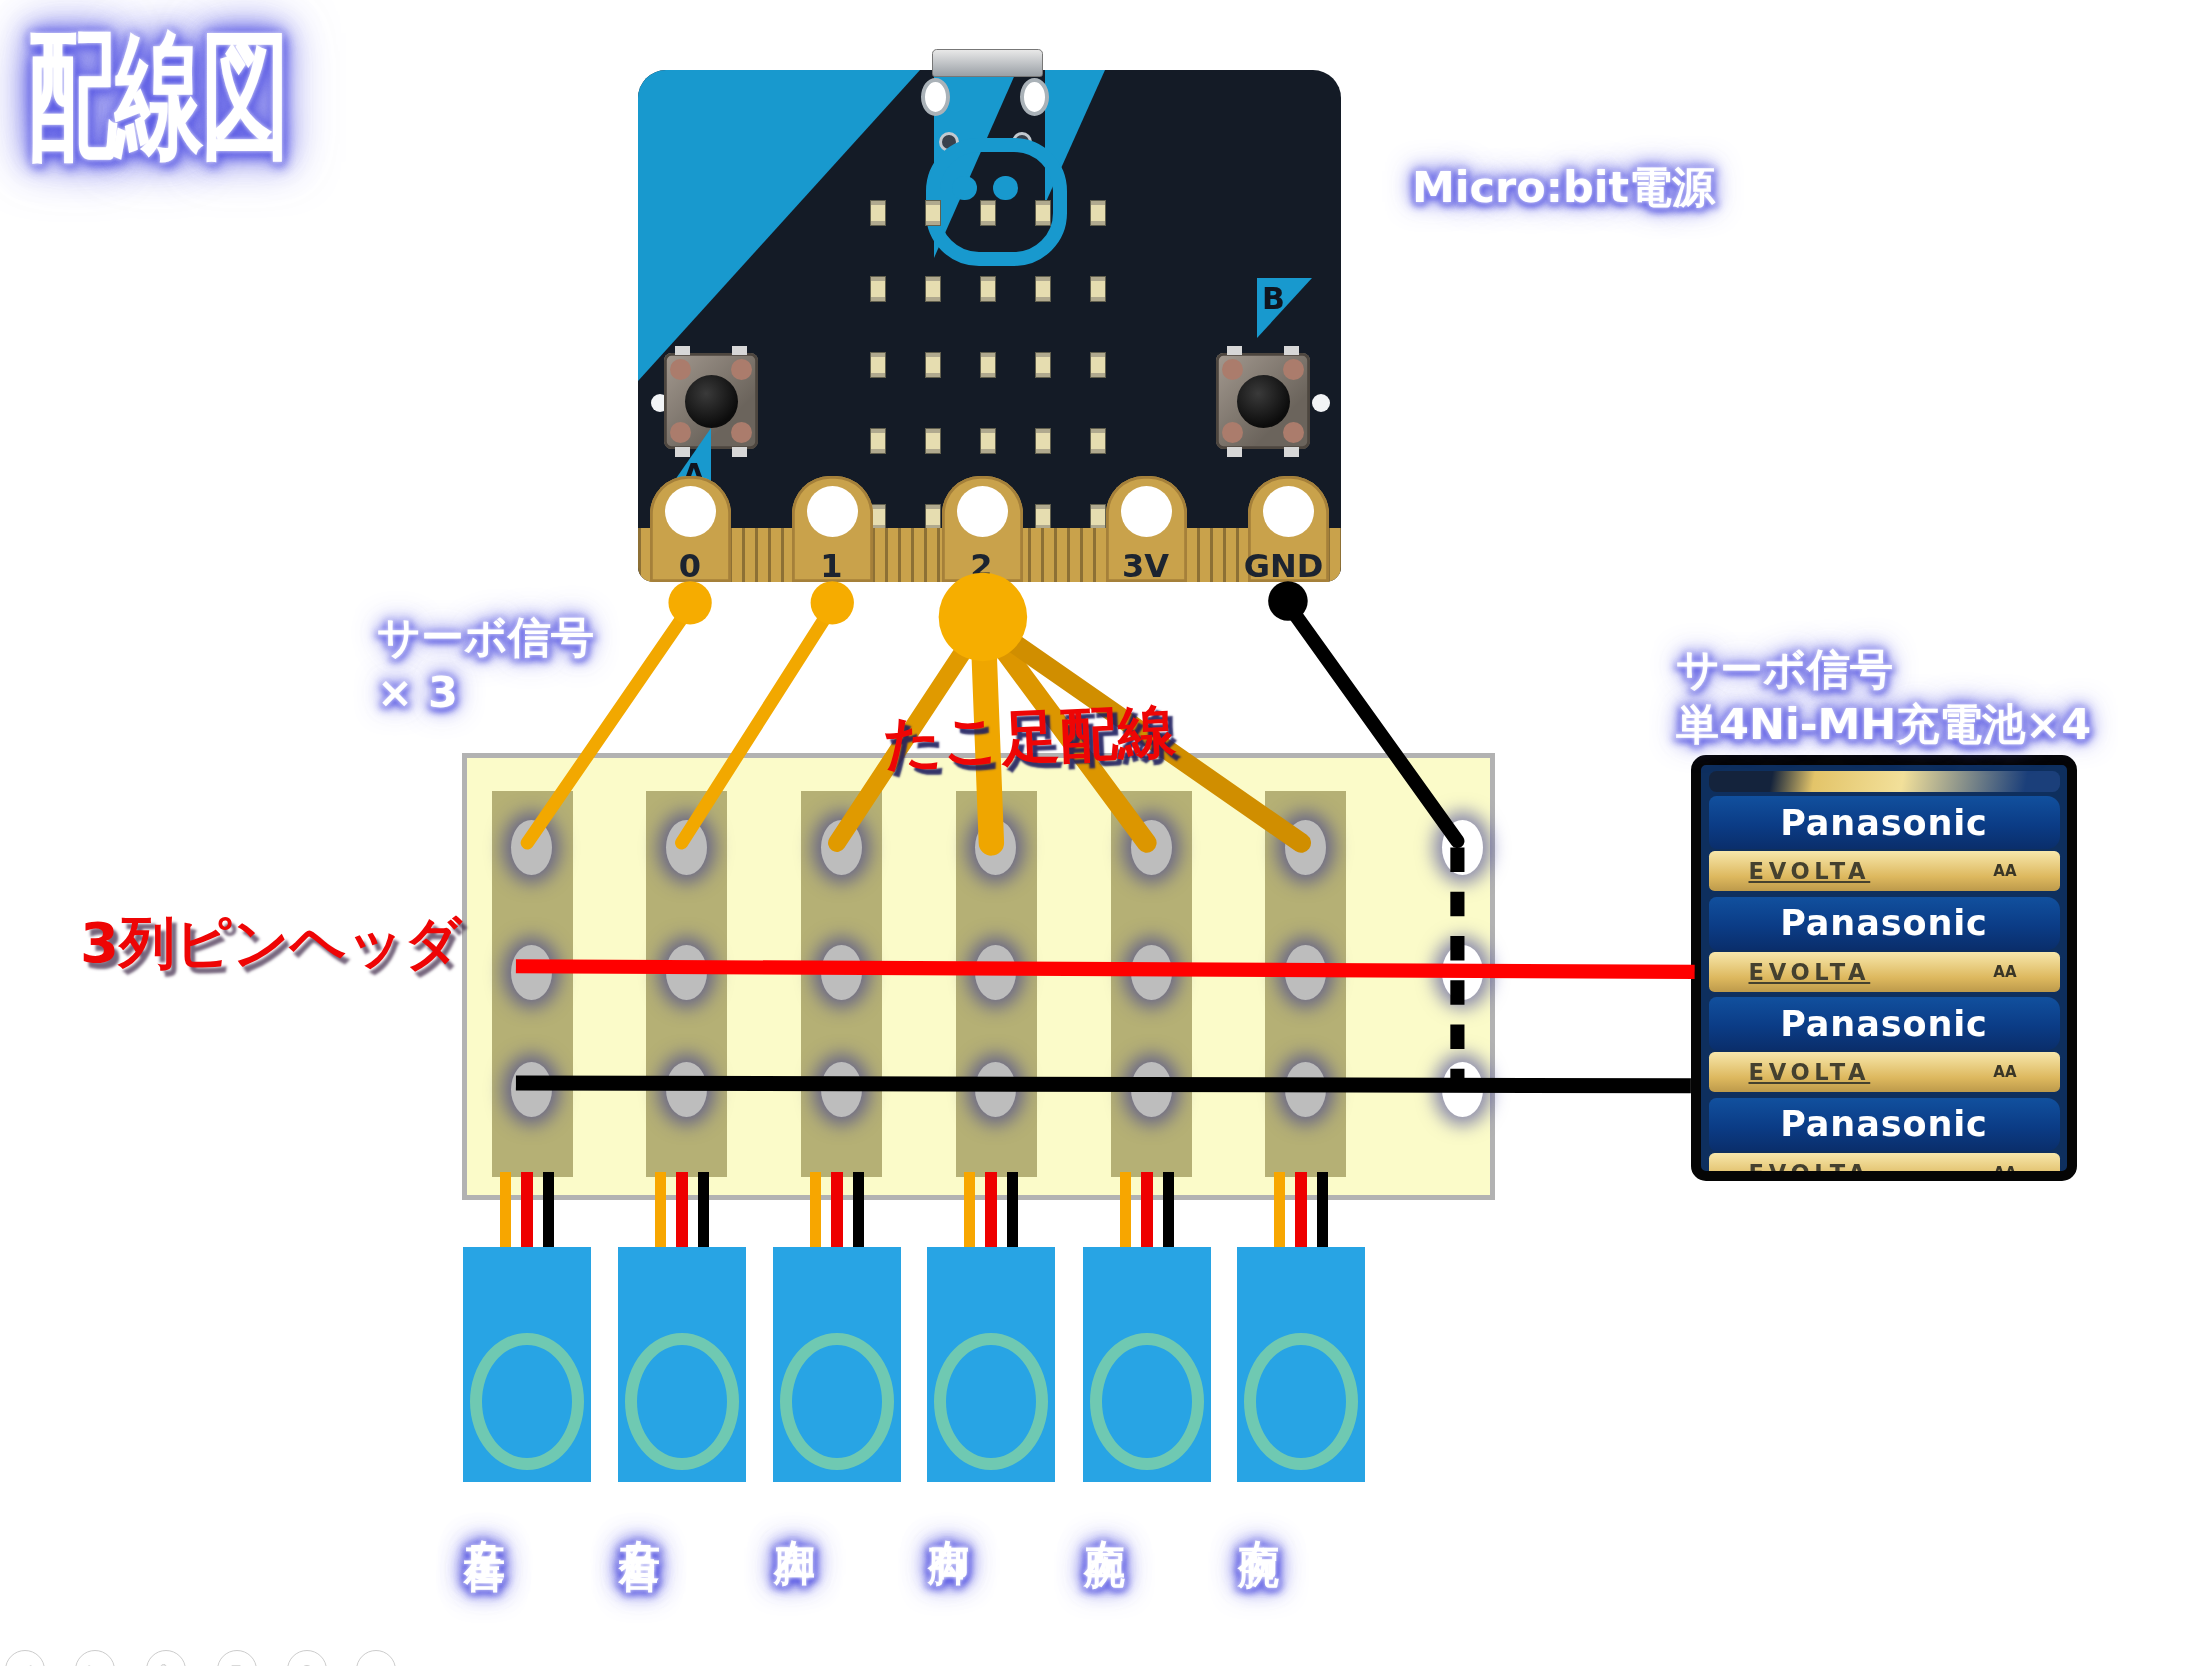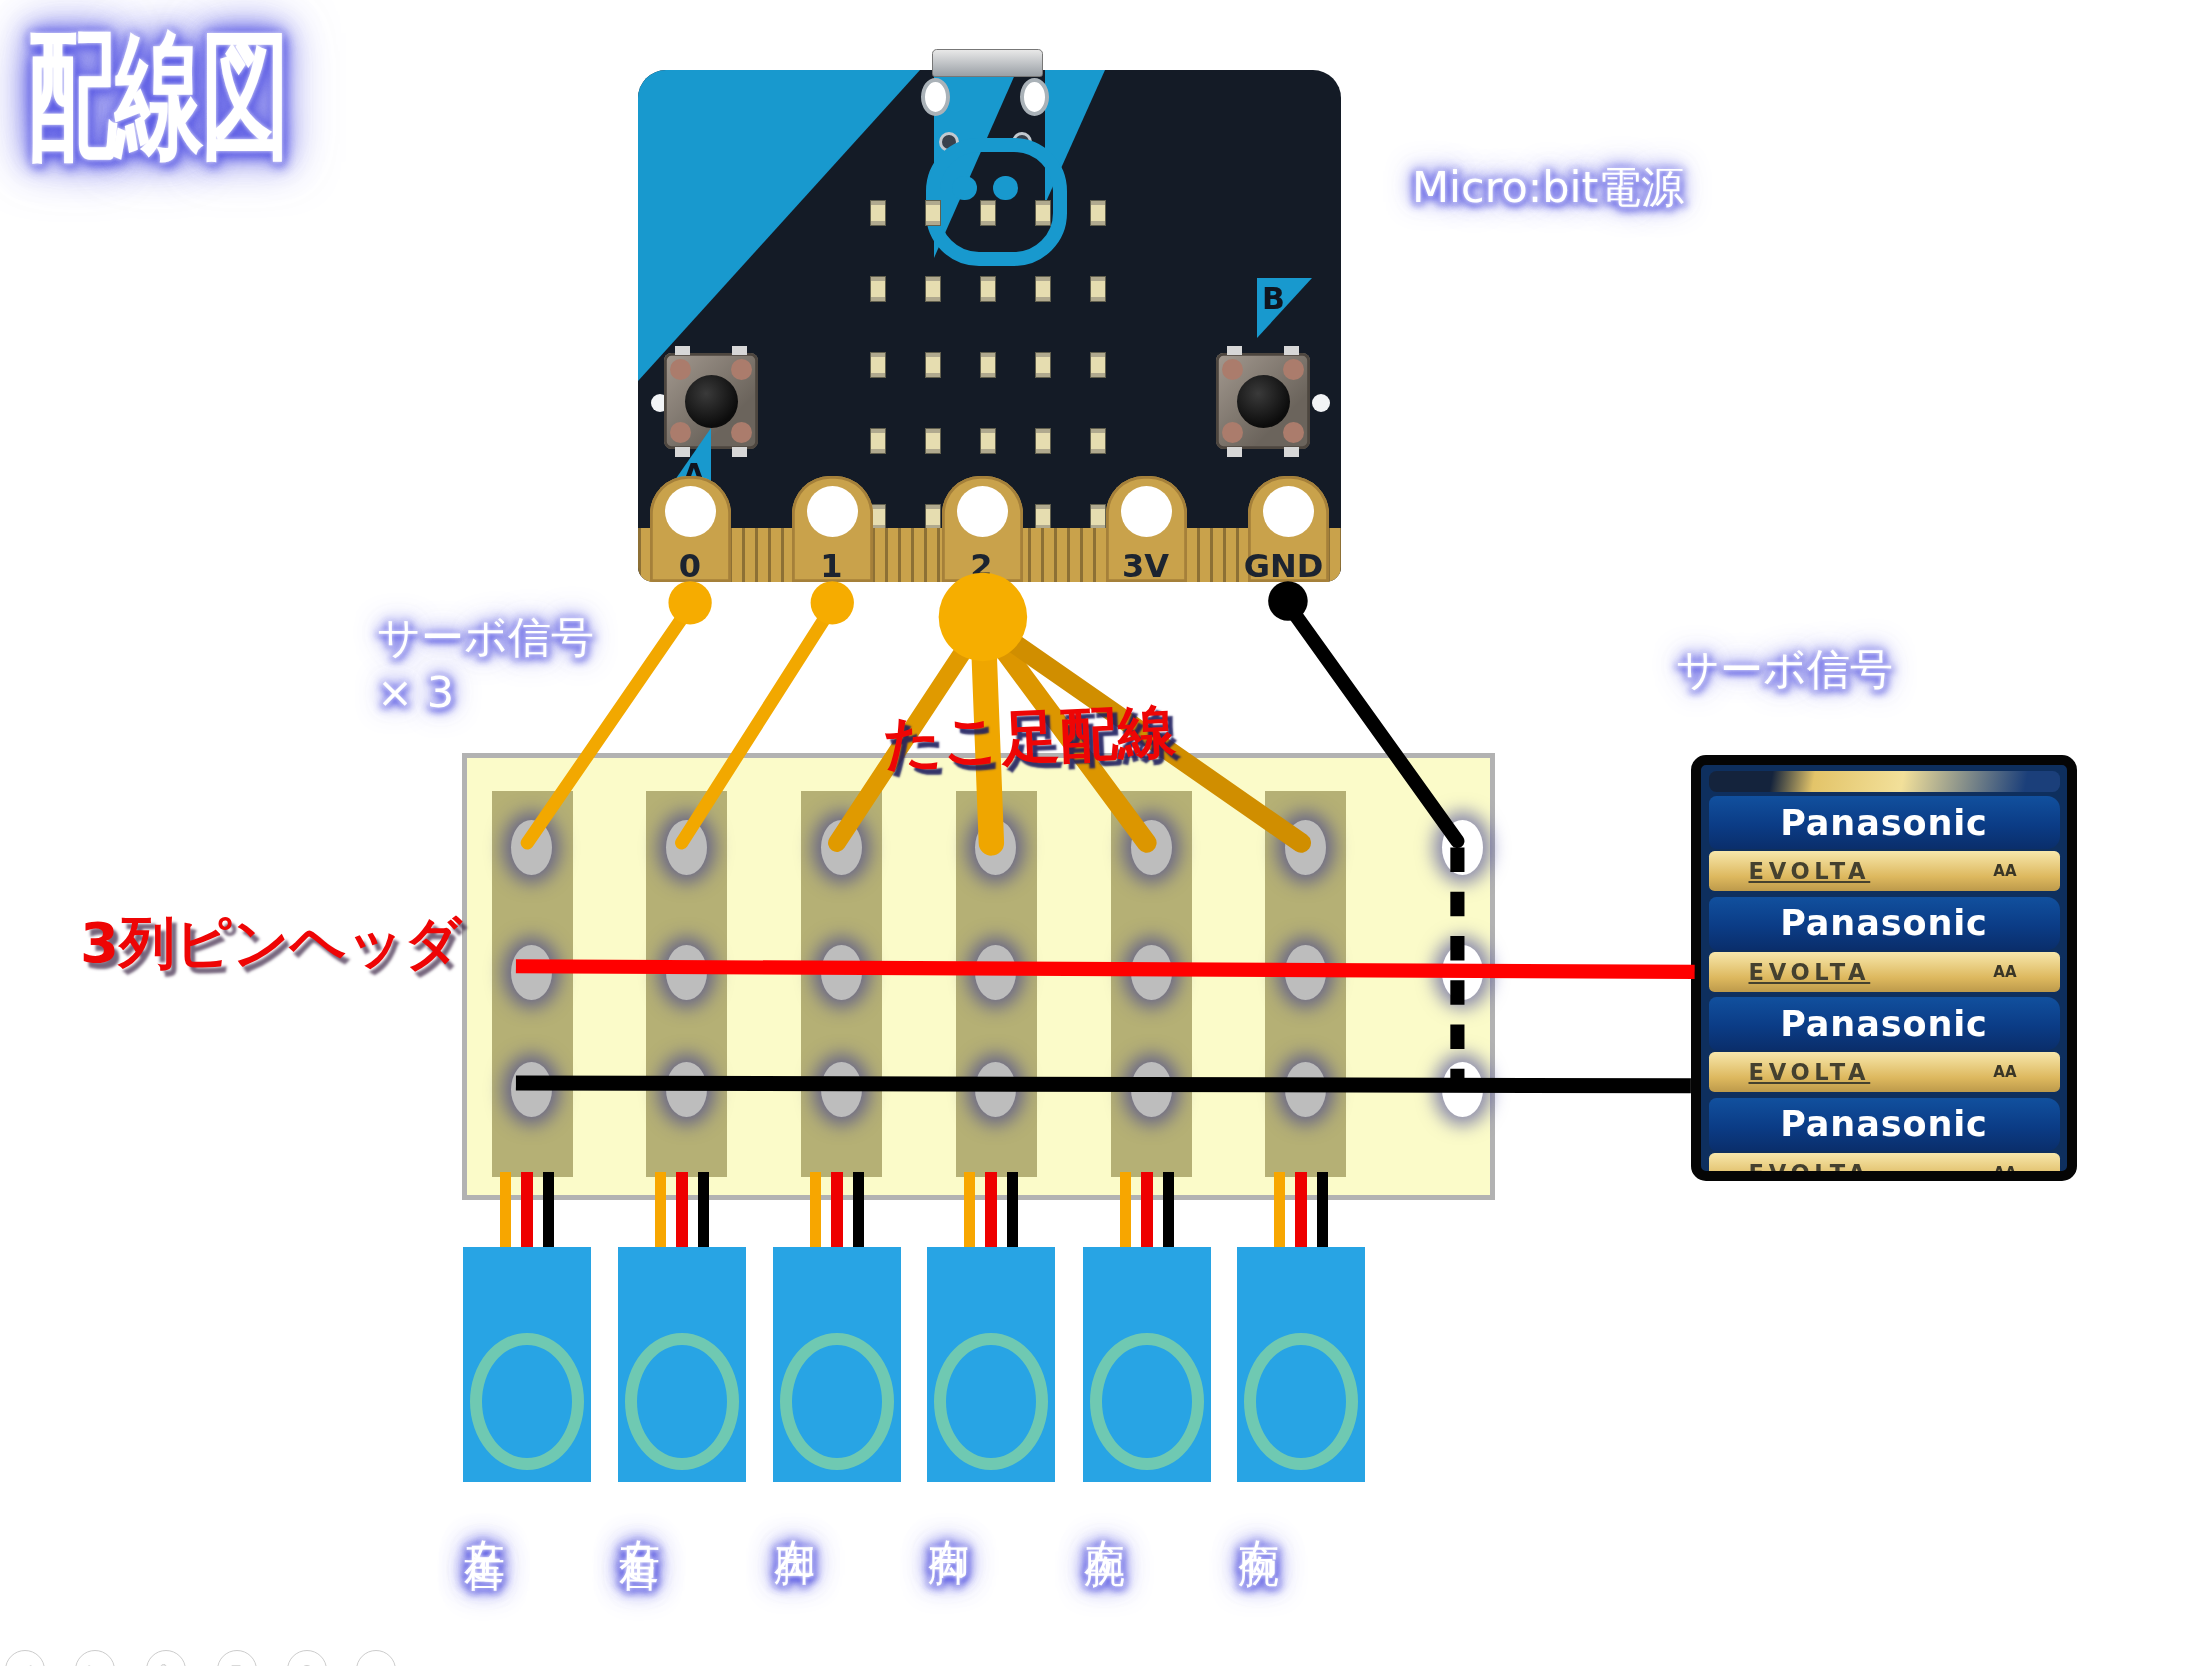--- a/index.html
+++ b/index.html
@@ -1,21 +1,21 @@
 <!DOCTYPE html>
 <html style="font-size:15px"><head>
 <meta charset="utf-8">
 <style>
   html,body{margin:0;padding:0;background:#ffffff;}
   .stage{position:relative;width:2204px;height:1667px;background:#ffffff;overflow:hidden;
          font-family:"DejaVu Sans","Liberation Sans",sans-serif;}
   .abs{position:absolute;}
 
   
-  .glow{color:#ffffff;font-weight:400;
+  .glow{color:#ffffff;font-weight:700;
     text-shadow:0 0 4.7px rgba(255,255,255,.85),
                 0 0 9.4px rgba(98,98,230,.95),
                 0 0 17px rgba(98,98,230,.95),
                 0 0 28px rgba(98,98,230,.85),
                 2.8px 2.8px 7.5px rgba(98,98,230,.95),
                 -2.8px 2.8px 7.5px rgba(98,98,230,.85);}
   .page-title{font-size:139px;font-weight:900;letter-spacing:-3.8px;line-height:1;
     transform:scaleX(.64);transform-origin:left top;white-space:nowrap;
     text-shadow:0 0 5.6px rgba(255,255,255,.9),
                 0 0 15px rgba(92,92,228,.98),
@@ -420,20 +420,21 @@
 
   <div class="abs glow lbl-lines" style="left:377px;top:610px;font-size:43px;">
     <div>サーボ信号</div>
     <div>× 3</div>
   </div>
 
   <div class="abs red-label navy-sh" style="left:883px;top:699px;font-size:58px;transform:rotate(-2.5deg);">たこ足配線</div>
 
   <div class="abs glow lbl-lines" style="left:1676px;top:642px;font-size:43px;">
     <div>サーボ信号</div>
+    <div>単4Ni-MH充電池×4</div>
   </div>
 
   <div class="abs red-label" style="left:80px;top:906px;font-size:56px;">3列ピンヘッダ</div>
 
 
   <div class="abs ghost" style="left:4.7px;top:1650px;">
       <span>◀</span>
     </div>
   <div class="abs ghost" style="left:75px;top:1650px;">
       <span>▶</span>

